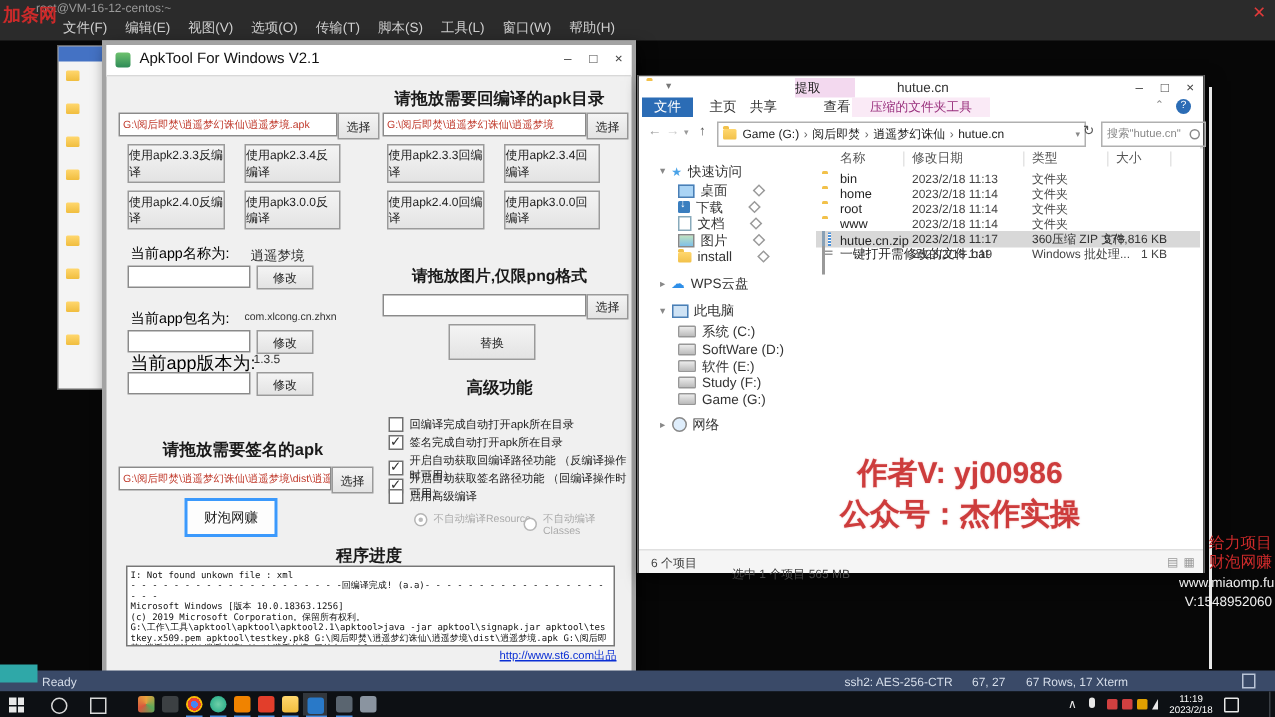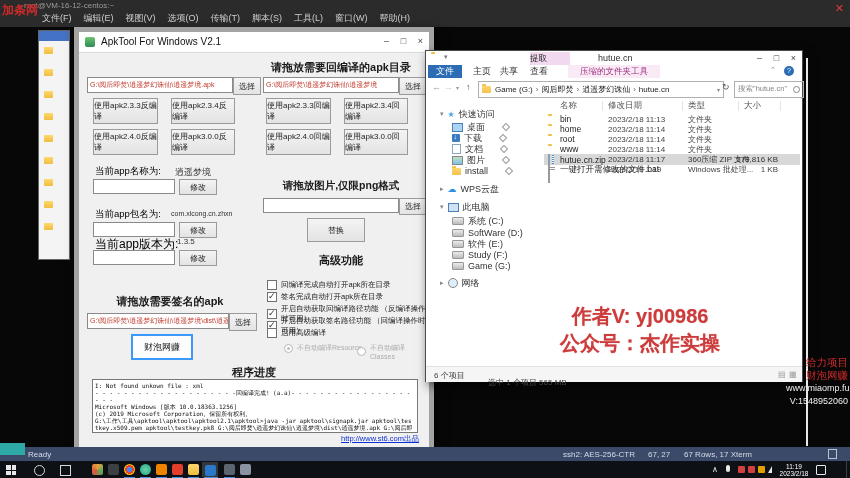--- a/index.html
+++ b/index.html
@@ -12,21 +12,21 @@
   .topstrip{left:0;top:0;width:850px;height:27px;background:#2b2b2b;}
   .termtitle{left:24px;top:1px;font-size:8px;color:#9a9a9a;}
   .menurow{left:42px;top:12px;display:flex;gap:12px;font-size:9px;color:#cfcfcf;}
   .wm-tl{left:2px;top:2px;font-size:12px;color:#cc2a2a;font-weight:bold;}
   .wm-x{right:6px;top:2px;font-size:11px;color:#e03a3a;}
   .sesspanel{left:38px;top:30px;width:30px;height:228px;background:#f4f4f4;border:1px solid #666;}
   .sesshead{position:absolute;left:0;top:0;width:100%;height:10px;background:#4472c4;}
   .sessfold{position:absolute;left:5px;width:9px;height:7px;background:linear-gradient(#ffd76e,#f0bd3e);border-radius:1px;}
 
   
-  .win{background:#f0f0f0;border:5px solid #a3a3a3;box-shadow:3px 4px 10px rgba(0,0,0,.65);margin-left:6px;}
+  .win{background:#f0f0f0;border:3px solid #a3a3a3;box-shadow:3px 4px 10px rgba(0,0,0,.65);}
   .btn{background:linear-gradient(#f4f4f4,#e3e3e3);border:1px solid #9a9a9a;display:flex;
        align-items:center;justify-content:center;font-size:8px;color:#222;cursor:default;}
   .inp{background:#fff;border:1px solid #8a8a8a;overflow:hidden;display:flex;align-items:center;
        font-size:7px;padding:0 2px;}
   .red{color:#c0392b;}
   .hdr{font-weight:bold;font-size:11px;text-align:center;color:#1a1a1a;}
   .cb{width:8px;height:8px;background:#fff;border:1px solid #707070;position:relative;flex:none;}
   .cb.checked::after{content:"✓";position:absolute;left:0px;top:-2px;font-size:9px;color:#333;}
   .radio{width:7px;height:7px;border:1px solid #b5b5b5;border-radius:50%;background:#fff;position:relative;flex:none;}
   .radio.checked::after{content:"";position:absolute;left:2px;top:2px;width:3px;height:3px;border-radius:50%;background:#bbb;}
@@ -210,21 +210,21 @@
         <span class="winbtn" style="height:13px">–</span>
         <span class="winbtn" style="height:13px">□</span>
         <span class="winbtn" style="height:13px">×</span>
       </span>
     </div>
 
     <div class="a" style="left:0;top:14px;width:100%;height:13px;background:#fff;border-bottom:1px solid #e4e4e4">
       <span class="a" style="left:2px;top:0;width:34px;height:13px;background:#2b6cb5;color:#fff;font-size:9px;text-align:center;line-height:13px">文件</span>
       <span class="a" style="left:40px;top:0;width:32px;font-size:9px;color:#333;text-align:center;line-height:13px">主页</span>
       <span class="a" style="left:74px;top:0;width:32px;font-size:9px;color:#333;text-align:left;line-height:13px">共享</span>
-      <span class="a" style="left:104px;top:0;width:32px;font-size:9px;color:#333;line-height:13px">查看</span>
+      <span class="a" style="left:116px;top:0;width:32px;font-size:9px;color:#333;text-align:center;line-height:13px">查看</span>
       <span class="a nowrap" style="left:142px;top:0;width:92px;height:13px;background:#faeaf6;color:#99307d;font-size:8.5px;text-align:center;line-height:13px">压缩的文件夹工具</span>
       <span class="a" style="left:344px;top:1px;font-size:7px;color:#888">⌃</span>
       <span class="a" style="left:358px;top:1px;width:10px;height:10px;border-radius:50%;background:#2b6cb5;color:#fff;font-size:7px;text-align:center;line-height:10px">?</span>
     </div>
 
     <div class="a" style="left:0;top:27px;width:100%;height:20px;background:#fff;border-bottom:1px solid #e0e0e0">
       <span class="a" style="left:6px;top:4px;font-size:9px;color:#999">←</span>
       <span class="a" style="left:18px;top:4px;font-size:9px;color:#ccc">→</span>
       <span class="a" style="left:30px;top:6px;font-size:6px;color:#999">▾</span>
       <span class="a" style="left:40px;top:4px;font-size:9px;color:#555">↑</span>

